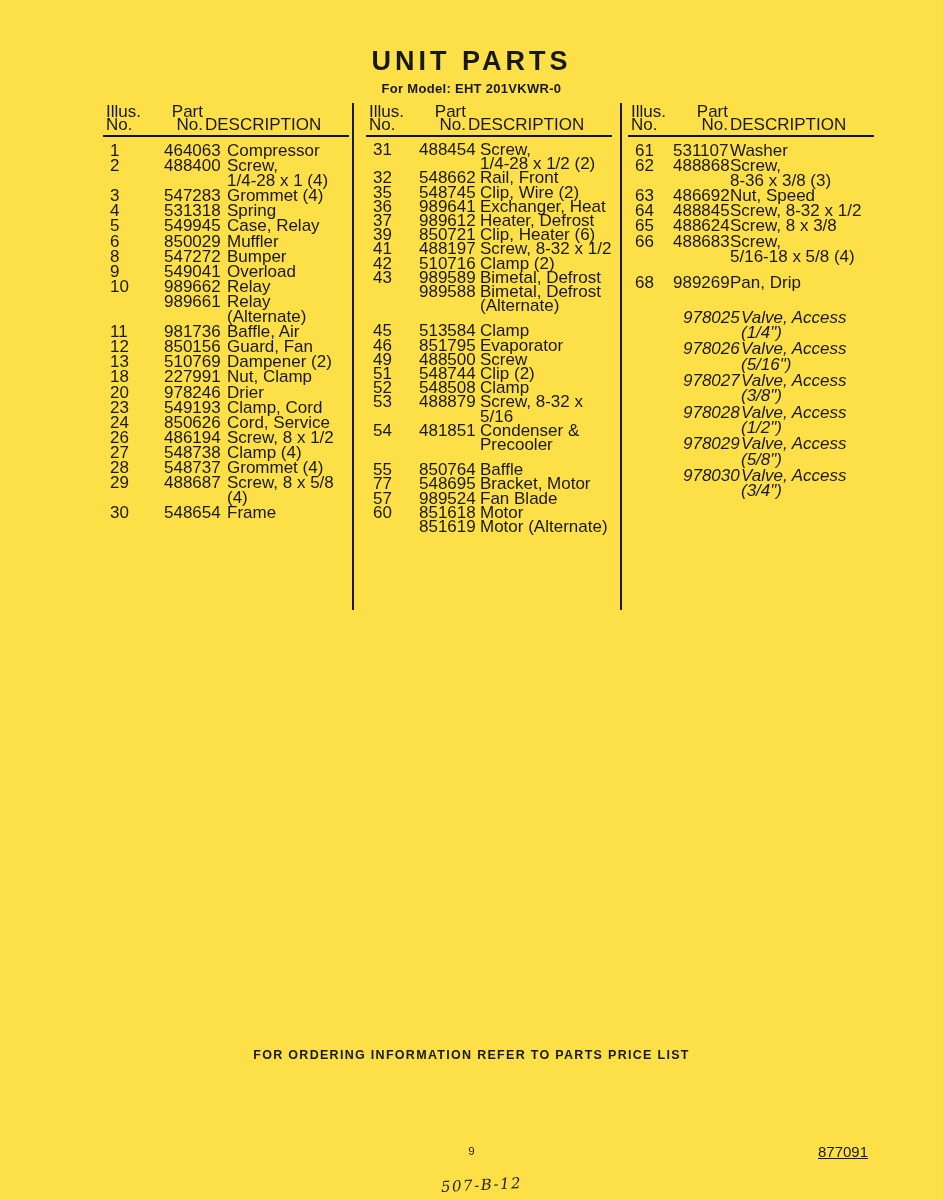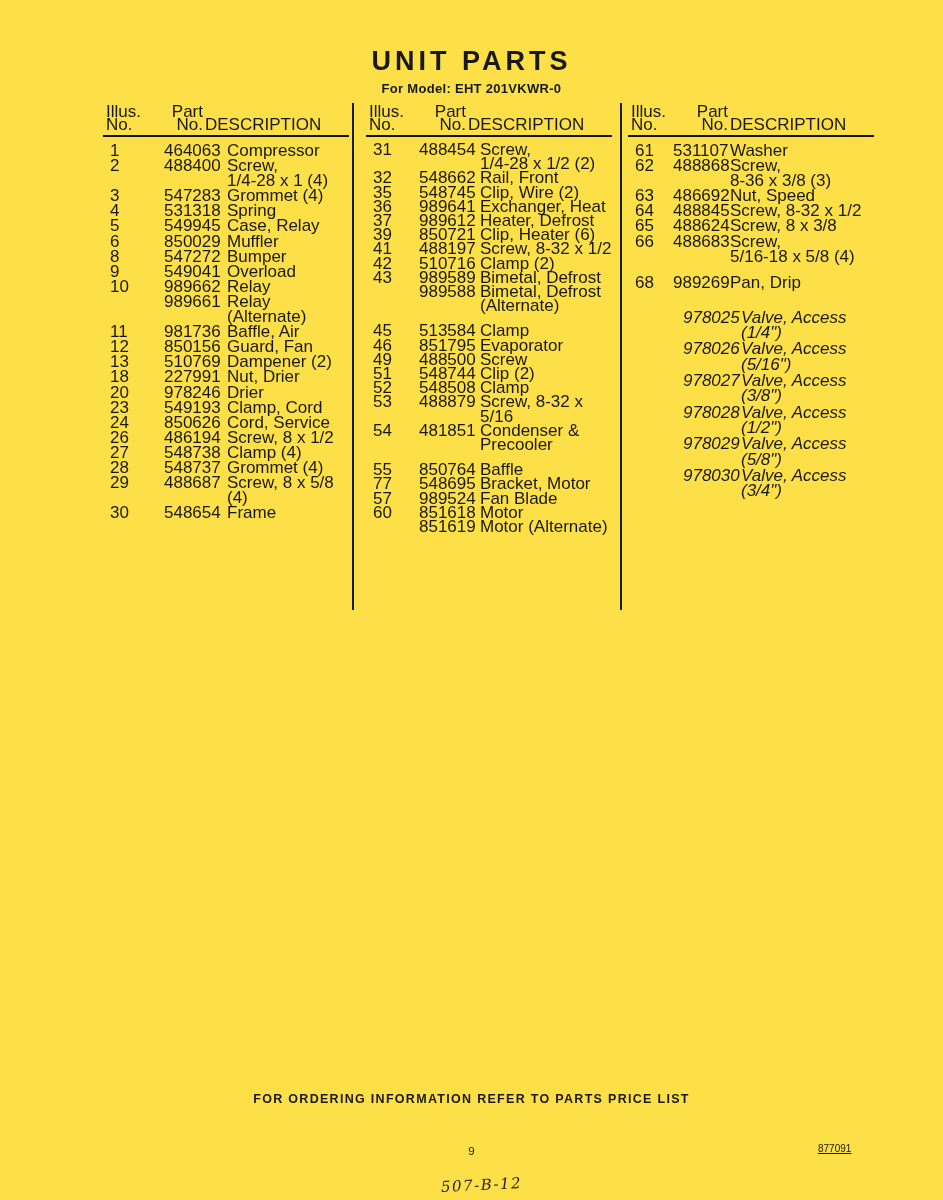--- a/index.html
+++ b/index.html
@@ -40,25 +40,25 @@
   #vline1 { left:620px; }
 
   .optbox {
     margin-top:24px; border-top:1.7px solid #111; border-bottom:1.7px solid #111;
     padding:3px 0 4px 2px; line-height:15px;
   }
   .opt-rows { margin-top:20px;font-style:italic; }
   .opt-item { display:grid; grid-template-columns:58px auto; margin-left:55px; line-height:15.3px; margin-bottom:1px; }
 
   .footer-note {
-    position:absolute; top:1092px; left:0; width:100%; text-align:center;
+    position:absolute; top:1048px; left:0; width:100%; text-align:center;
     font-weight:bold; font-size:12.5px; letter-spacing:1.3px;
   }
   .page-number { position:absolute; top:1145px; left:0; width:100%; text-align:center; font-size:11.5px; }
-  .doc-number { position:absolute; top:1143px; left:818px; font-size:10px;text-decoration:underline; }
+  .doc-number { position:absolute; top:1143px; left:818px; font-size:15px;text-decoration:underline; }
   .handwriting {
     position:absolute; top:1176px; left:441px;
     font-family:"DejaVu Serif", serif; font-style:italic;
     font-size:15px; letter-spacing:1.5px; transform:rotate(-3deg); color:#222;
   }
 </style>
 </head>
 <body>
 
 <div class="sheet">
@@ -149,21 +149,21 @@
           <span class="c-desc">Guard, Fan</span>
         </div>
         <div class="row">
           <span class="c-no">13</span>
           <span class="c-part">510769</span>
           <span class="c-desc">Dampener (2)</span>
         </div>
         <div class="row">
           <span class="c-no">18</span>
           <span class="c-part">227991</span>
-          <span class="c-desc">Nut, Drier</span>
+          <span class="c-desc">Nut, Clamp</span>
         </div>
         <div class="row">
           <span class="c-no">20</span>
           <span class="c-part">978246</span>
           <span class="c-desc">Drier</span>
         </div>
         <div class="row">
           <span class="c-no">23</span>
           <span class="c-part">549193</span>
           <span class="c-desc">Clamp, Cord</span>

